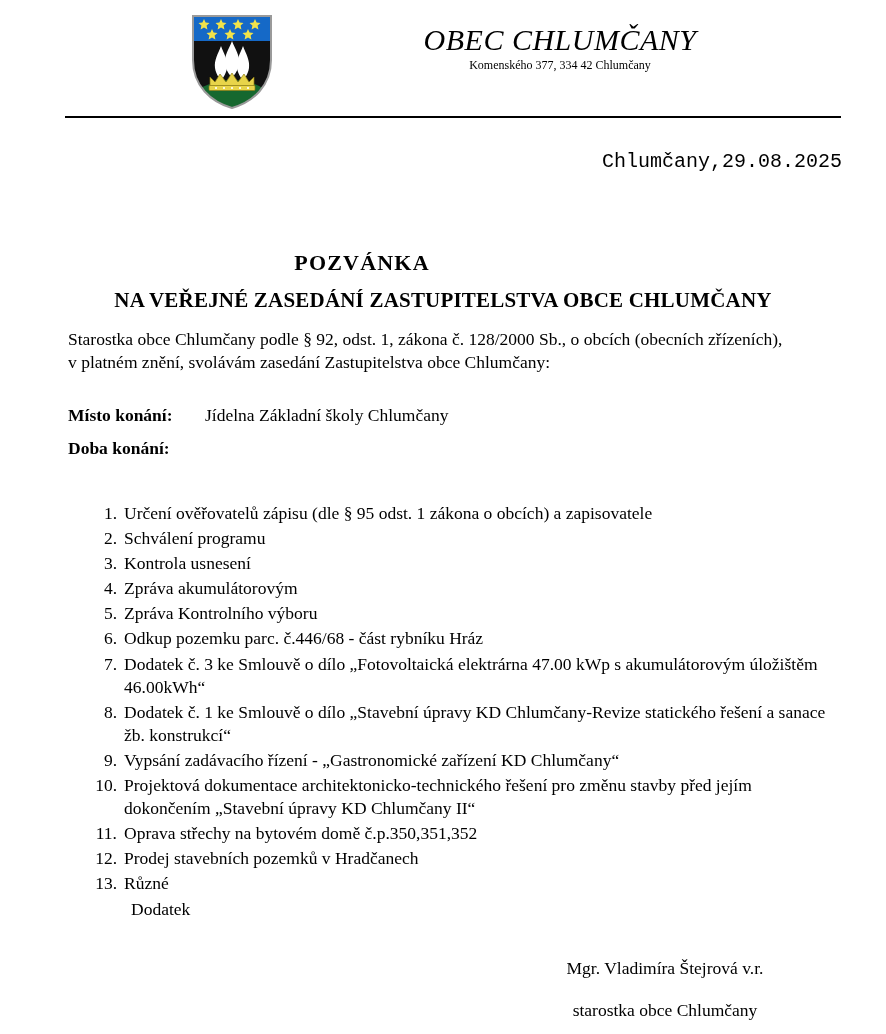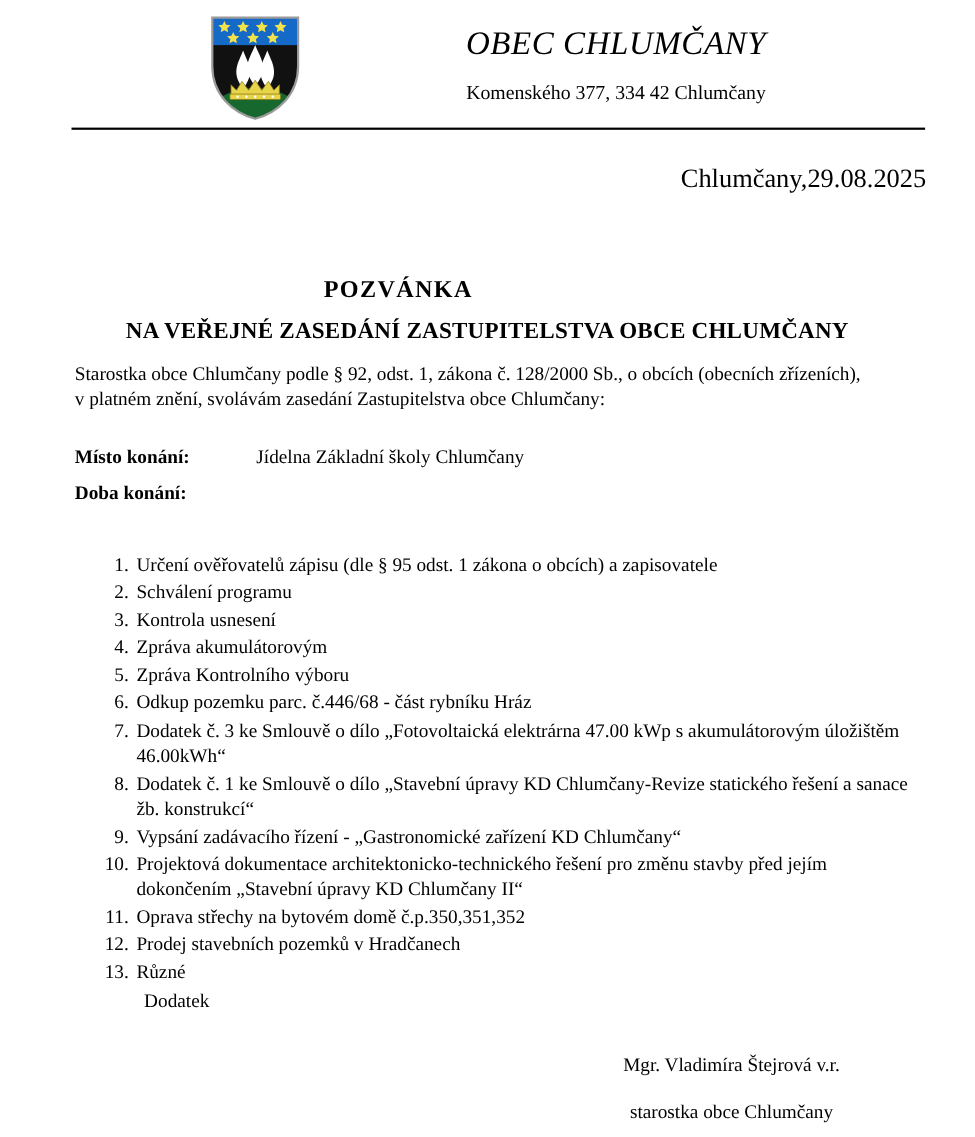--- a/index.html
+++ b/index.html
@@ -44,42 +44,43 @@
   }
   #org-name {
     font-size: 30px;
     font-weight: normal;
     font-style: italic;
     letter-spacing: 0.5px;
     line-height: 1.18;
     white-space: nowrap;
   }
   #org-address {
-    font-size: 18px;
+    font-size: 12px;
     line-height: 1.3;
-    margin-top: 16px;
+    margin-top: 1px;
     white-space: nowrap;
   }
 
   #header-rule {
     position: absolute;
     left: 65px;
     top: 116px;
     width: 776px;
     height: 0;
     border-top: 2px solid #000000;
   }
 
   
   #date-line {
     position: absolute;
     right: 44px;
     top: 150px;
-    font-size: 24px;
+    font-size: 20px;
     white-space: nowrap;
+    font-family: Liberation Mono, monospace;
   }
 
   
   #title-main {
     position: absolute;
     left: 0;
     top: 250px;
     width: 724px;
     text-align: center;
     font-size: 22px;
@@ -114,21 +115,20 @@
     position: absolute;
     left: 68px;
     top: 405px;
     width: 600px;
     font-size: 17.5px;
   }
   .detail-row {
     display: flex;
     align-items: flex-end;
     margin-bottom: 12px;
-    gap: 28px;
   }
   .detail-label {
     font-weight: bold;
     width: 137px;
     flex: 0 0 137px;
   }
   .detail-value { flex: 1 1 auto; }
 
   
   #agenda {

